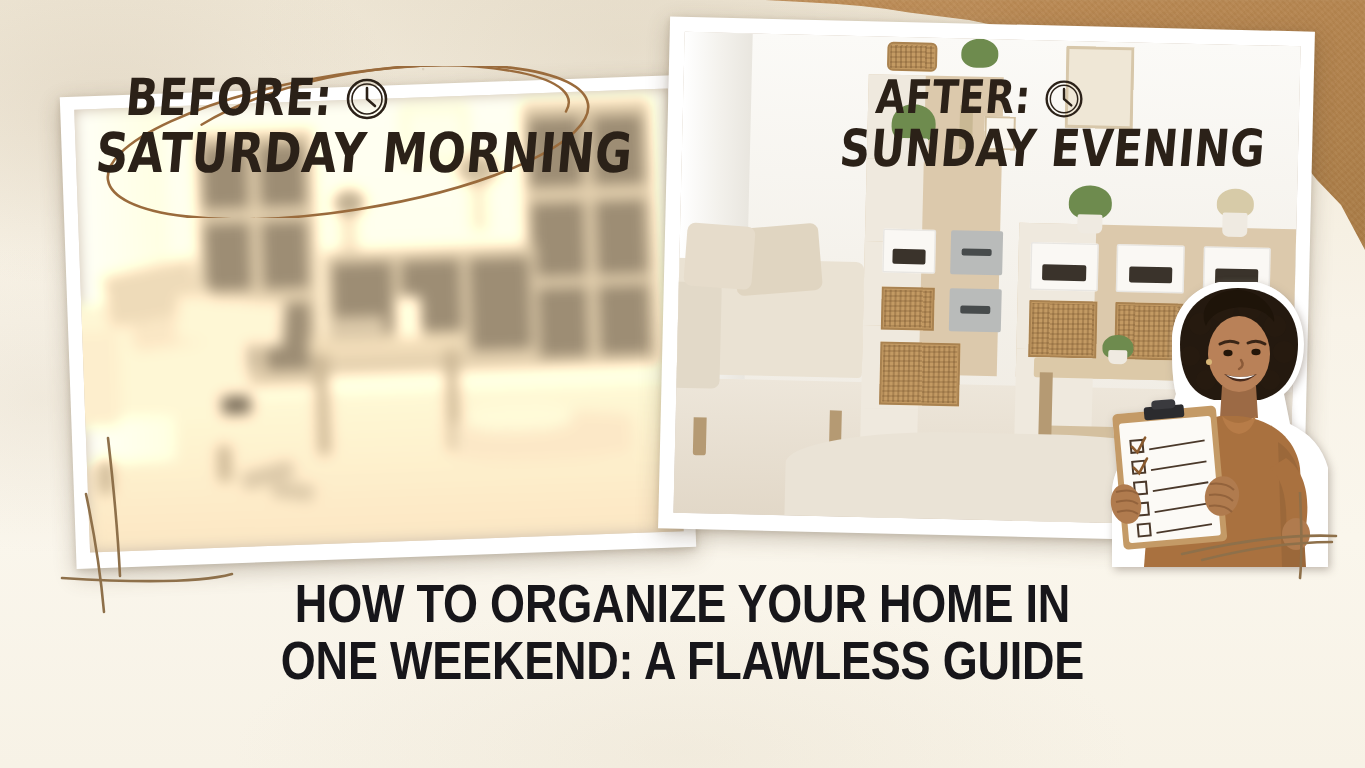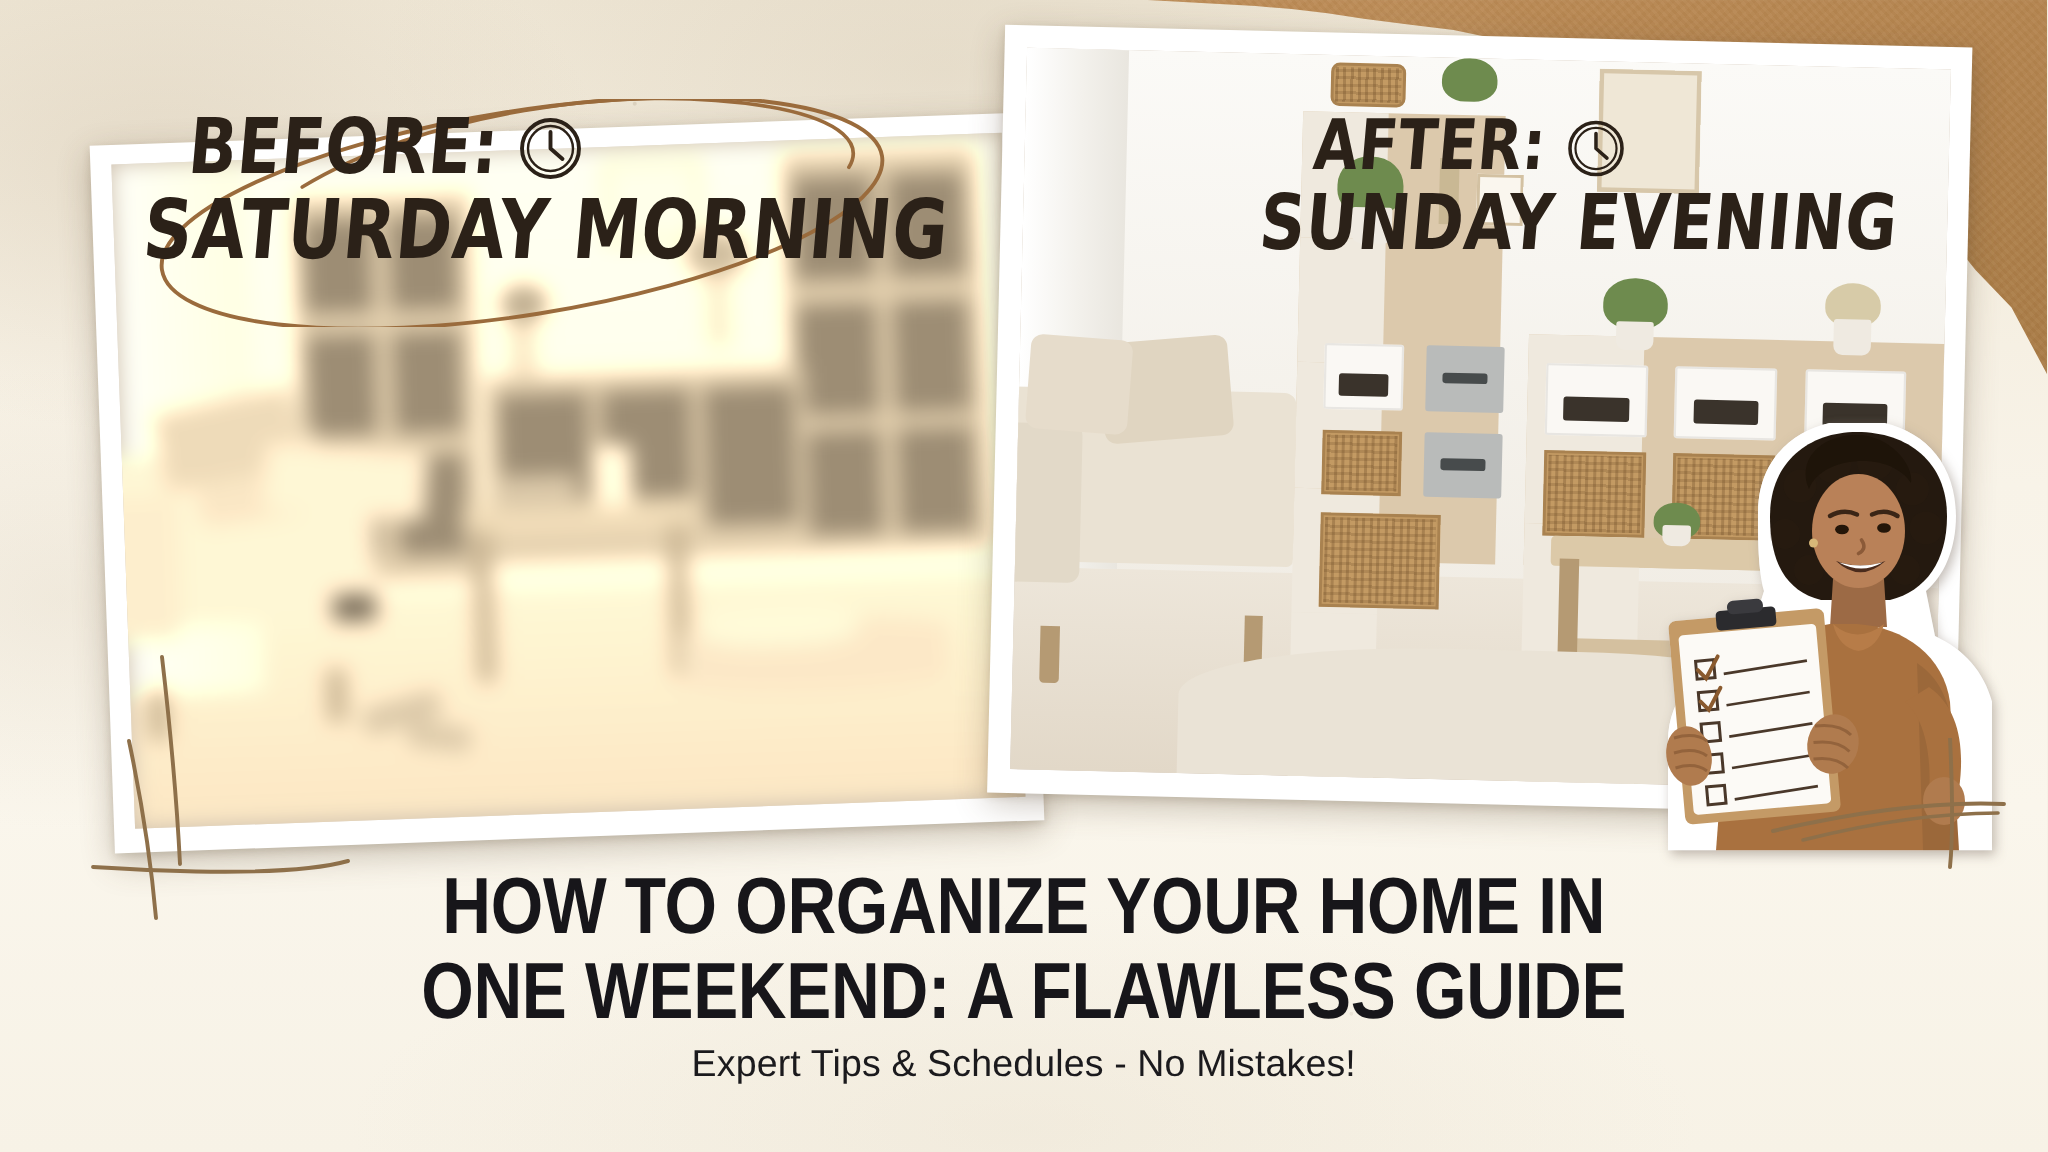--- a/index.html
+++ b/index.html
@@ -501,16 +501,15 @@
     <path d="M122 0  C 124 42 124 66 122 86" fill="none" stroke="#8E704A" stroke-width="2.6" stroke-linecap="round"></path>
     <path d="M4 62   C 56 50 112 42 158 44" fill="none" stroke="#8E704A" stroke-width="2.6" stroke-linecap="round"></path>
     <path d="M24 68  C 72 56 116 50 154 50" fill="none" stroke="#8E704A" stroke-width="2.4" stroke-linecap="round"></path>
   </svg>
 
   <div class="title-block">
     <div class="main-title">
       <span class="ln">HOW TO ORGANIZE YOUR HOME IN</span>
       <span class="ln">ONE WEEKEND: A FLAWLESS GUIDE</span>
     </div>
-    <div class="subtitle">Expert Tips &amp; Schedules - No Mistakes!</div>
   </div>
 
 </div>
 
 </body></html>

